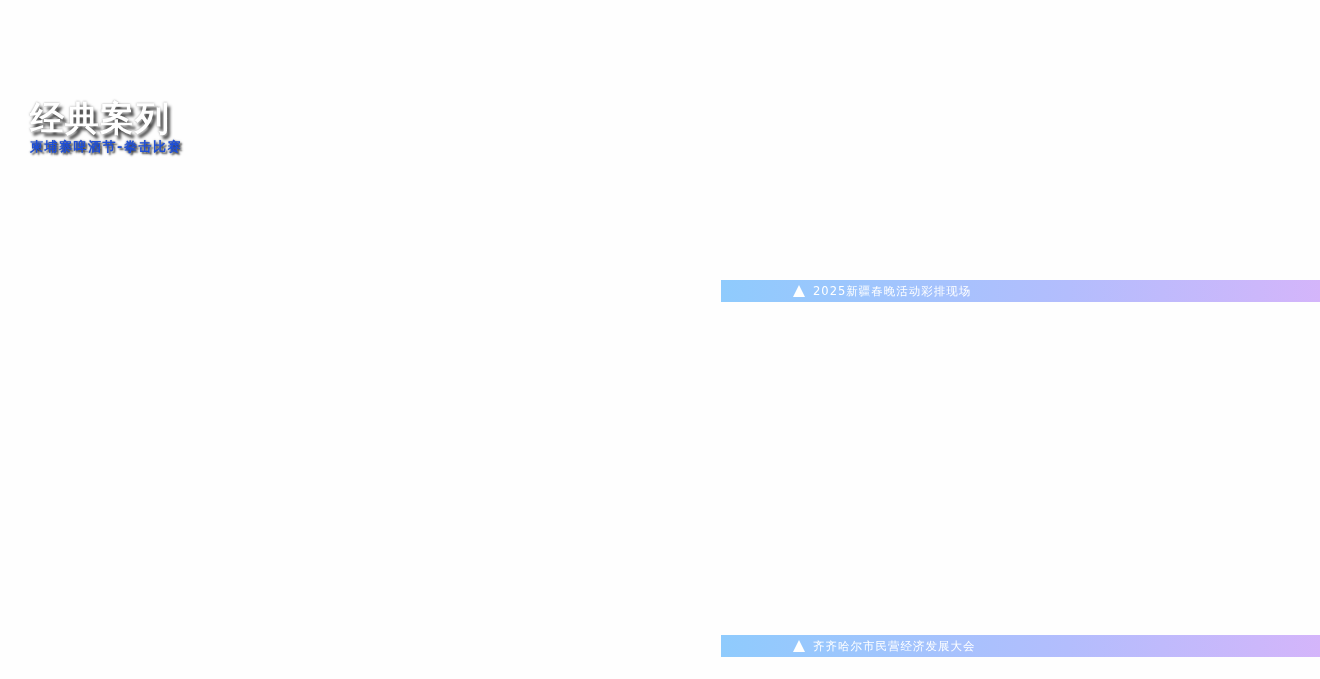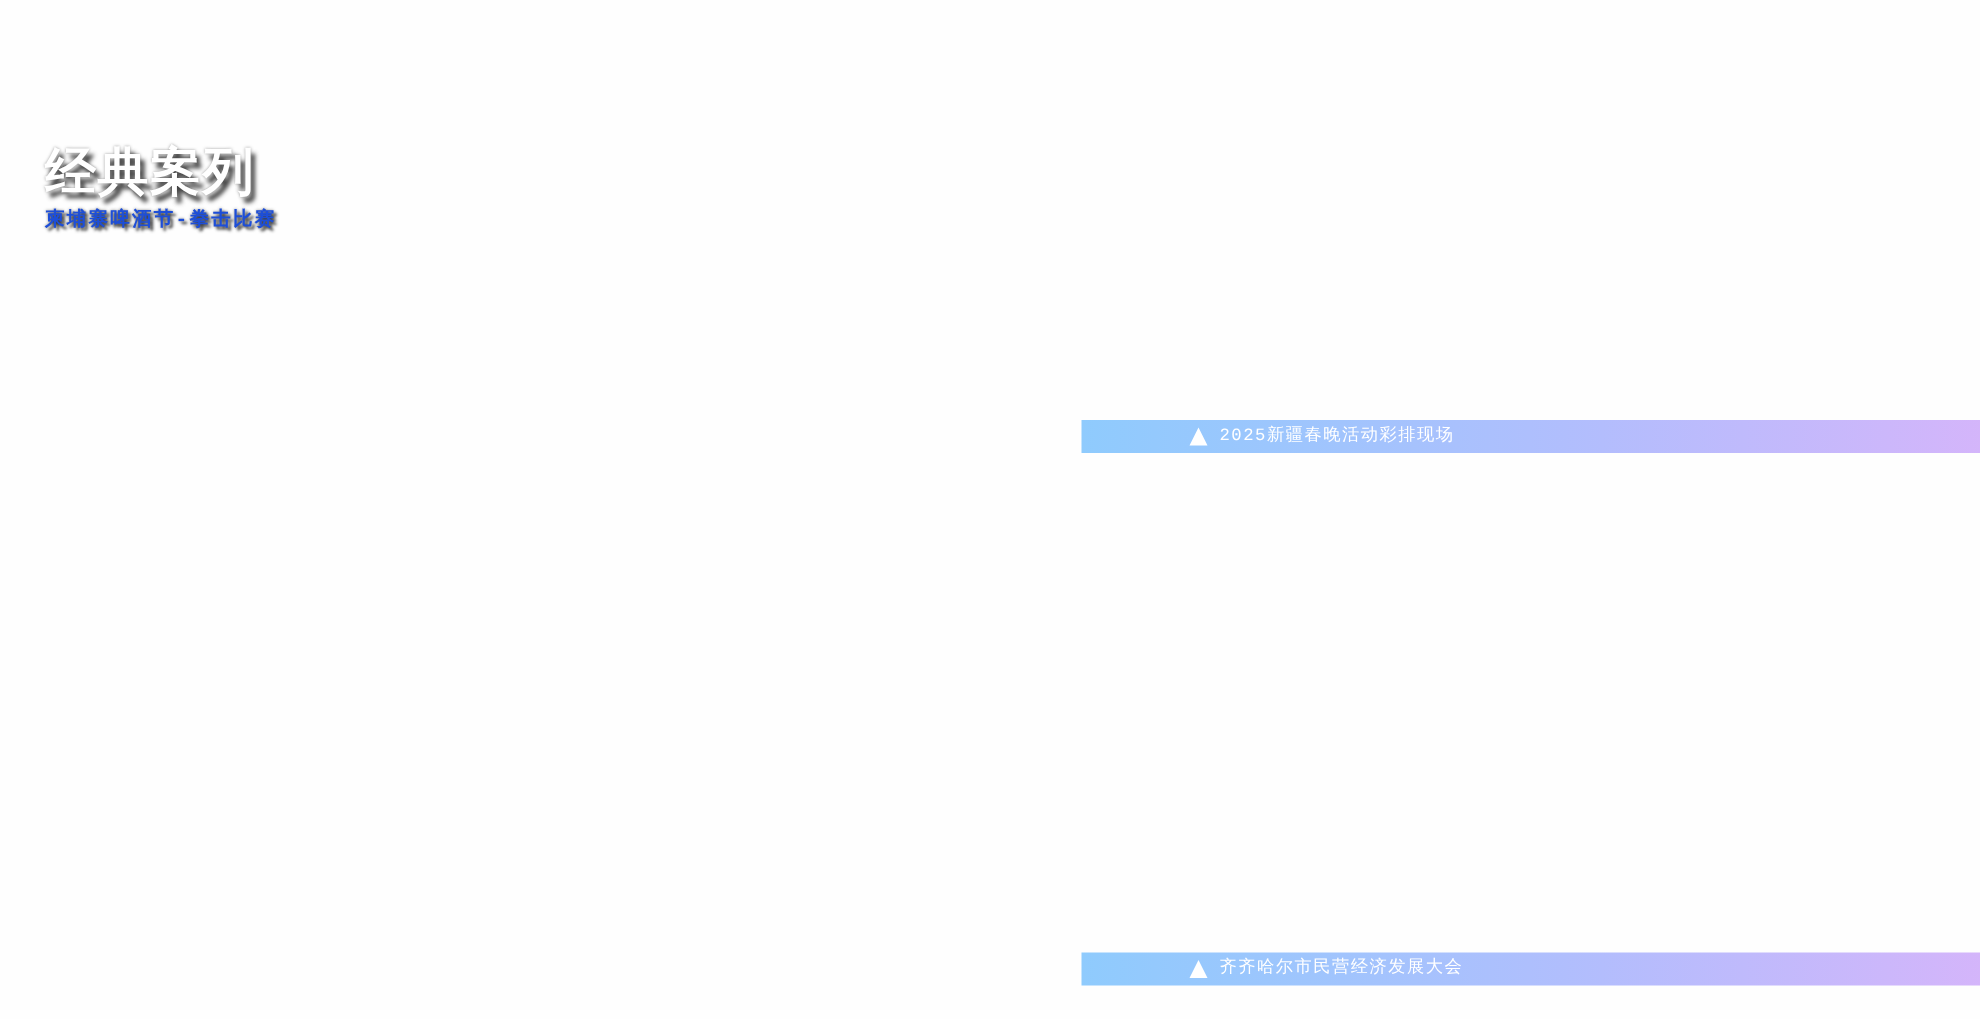--- a/index.html
+++ b/index.html
@@ -9,21 +9,20 @@
       height: 679px;
       background: #fefefe;
       overflow: hidden;
       font-family: "DejaVu Sans", "Liberation Sans", sans-serif;
     }
     .page {
       position: relative;
       width: 1168px;
       height: 679px;
       background: #fefefe;
-      font-family: Liberation Mono, monospace;
     }
     .heading {
       position: absolute;
       left: 30px;
       top: 98px;
     }
     .title {
       font-size: 34px;
       font-weight: bold;
       color: #ffffff;

